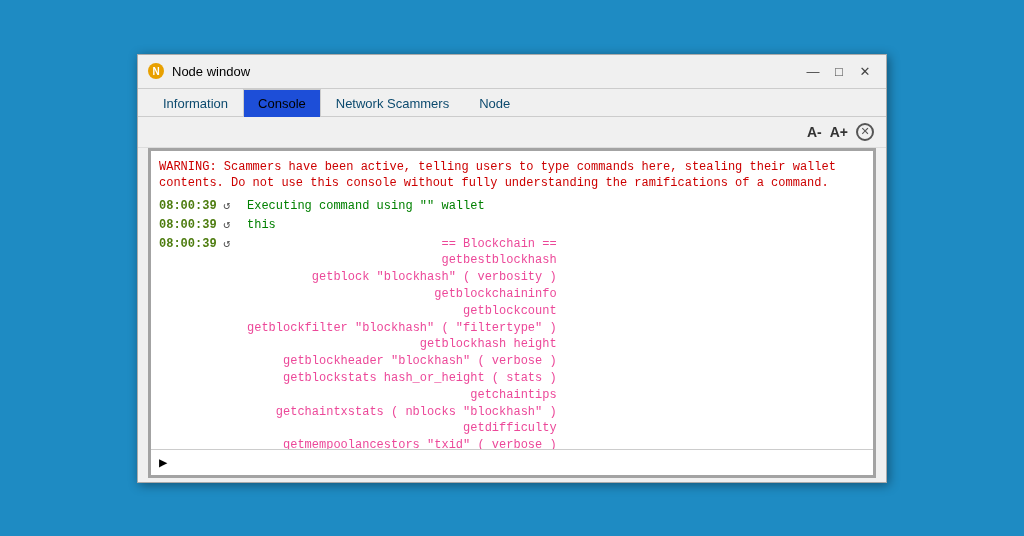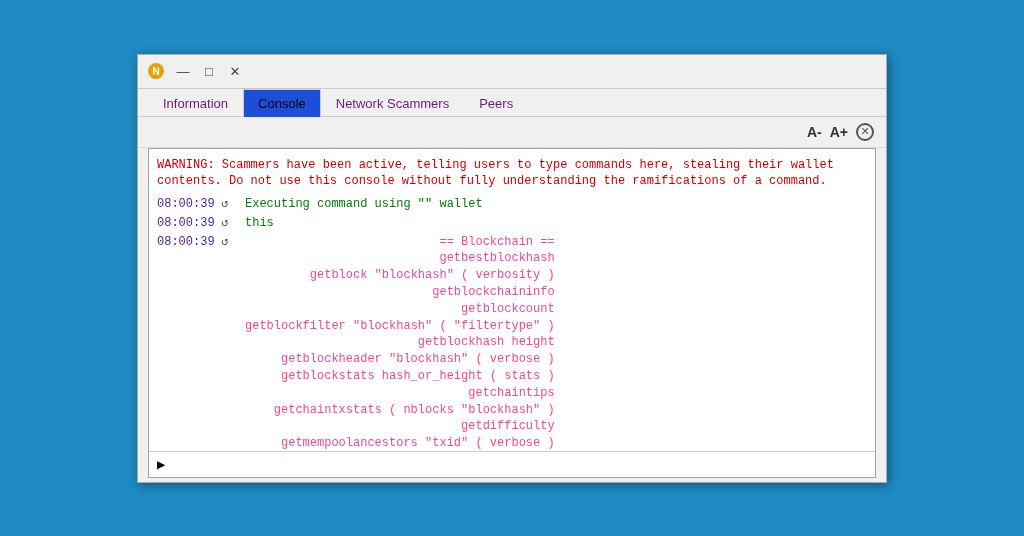--- a/index.html
+++ b/index.html
@@ -63,21 +63,21 @@
     .tab-bar {
       display: flex;
       background: #f0f0f0;
       border-bottom: 1px solid #ccc;
       padding: 0 10px;
     }
     .tab {
       padding: 6px 14px;
       font-size: 13px;
       cursor: pointer;
-      color: #701a75;
+      color: #0c4a6e;
       border: 1px solid transparent;
       border-bottom: none;
       margin-bottom: -1px;
       background: transparent;
     }
     .tab.active {
       background: #1d4ed8;
       border-color: #ccc;
       border-bottom-color: #fff;
       color: #000;
@@ -107,21 +107,21 @@
       display: flex;
       align-items: center;
       justify-content: center;
       font-size: 11px;
       color: #555;
       cursor: pointer;
       margin-left: 4px;
     }
     .console-area {
       background: #fff;
-      border: 1px solid #a3a3a3;
+      border: 3px solid #a3a3a3;
       margin: 0 10px 4px 10px;
       overflow: hidden;
       position: relative;
       height: 330px;
       display: flex;
       flex-direction: column;
     }
     .console-output {
       flex: 1;
       overflow-y: auto;
@@ -144,23 +144,24 @@
       margin-bottom: 6px;
       line-height: 1.4;
     }
     .log-line {
       display: flex;
       align-items: flex-start;
       margin-bottom: 2px;
       line-height: 1.4;
     }
     .log-time {
-      color: #4c1d95;
+      color: #4d7c0f;
       min-width: 60px;
       font-size: 12px;
+      font-weight: bold;
     }
     .log-icon {
       min-width: 20px;
       margin: 0 4px;
       color: #555;
     }
     .log-text {
       color: #008000;
       white-space: pre;
     }
@@ -193,32 +194,33 @@
   </style>
 </head>
 <body>
 
 <div class="window">
 
   <div class="title-bar">
     <div class="title-bar-icon">
       <span>N</span>
     </div>
+    <span class="title-bar-text">Node window</span>
     <div class="title-bar-controls">
       <button class="title-bar-btn">—</button>
       <button class="title-bar-btn">□</button>
       <button class="title-bar-btn">✕</button>
     </div>
   </div>
 
   <div class="tab-bar">
     <div class="tab">Information</div>
     <div class="tab active">Console</div>
     <div class="tab">Network Scammers</div>
-    <div class="tab">Peers</div>
+    <div class="tab">Node</div>
   </div>
 
   <div class="toolbar">
     <button class="font-btn">A-</button>
     <button class="font-btn">A+</button>
     <div class="close-circle">✕</div>
   </div>
 
   <div class="console-area">
     <div class="console-output">

